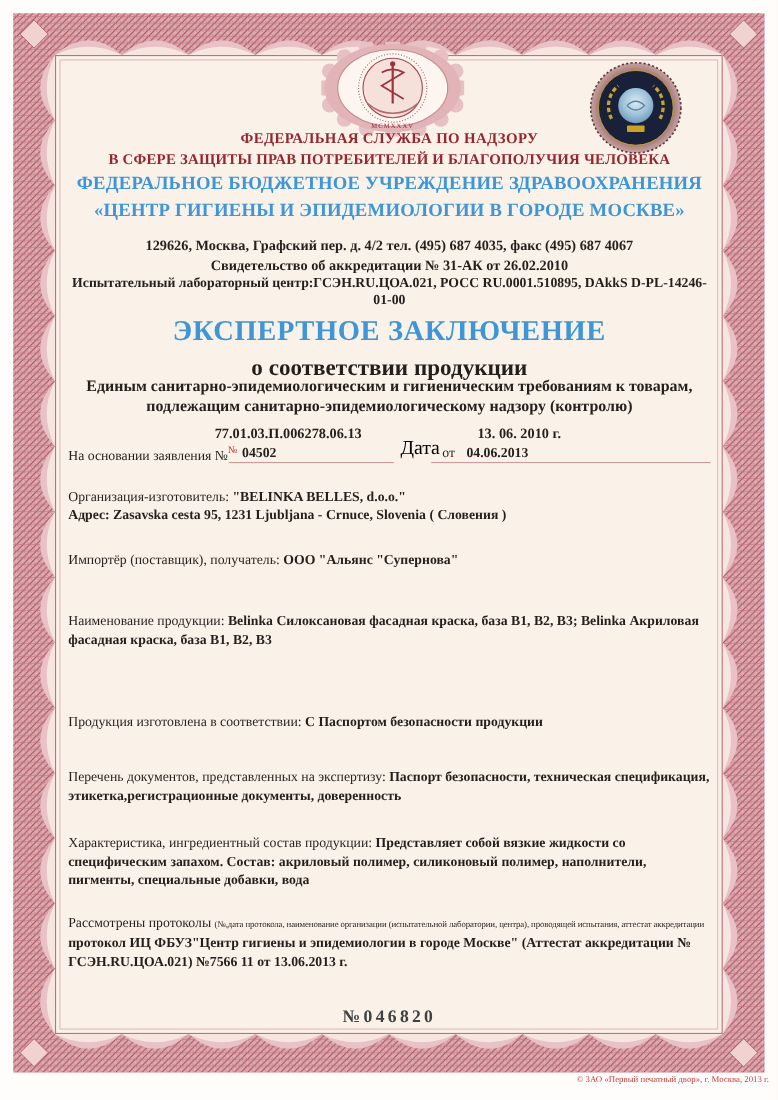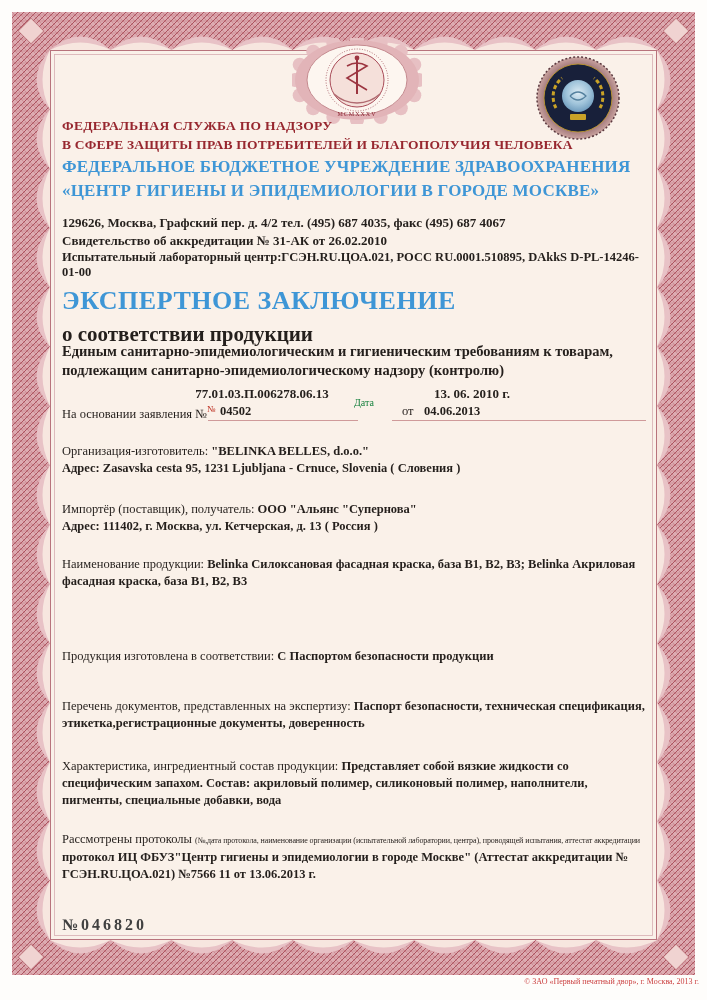--- a/index.html
+++ b/index.html
@@ -7,21 +7,21 @@
     width:707px;height:1000px;background:#fefdfb;position:relative;overflow:hidden;
     font-family:"Liberation Serif","DejaVu Serif",serif;color:#241f1c;
   }
   .page{position:absolute;inset:0;}
   .border-svg,.seal{position:absolute;}
   .border-svg{left:0;top:0;}
   .seal-left{left:292px;top:38px;}
   .seal-right{left:536px;top:56px;}
   .content{position:absolute;left:62px;top:0;width:584px;}
   .abs{position:absolute;left:0;width:584px;}
-  .ctr{}
+  .ctr{text-align:center;}
   .red{color:#97272f;}
   .blue{color:#3e96d6;}
   .b{font-weight:bold;}
   .hdr1{top:118px;font-size:13.5px;font-weight:bold;letter-spacing:.3px;}
   .hdr2{top:137px;font-size:13.5px;font-weight:bold;letter-spacing:.2px;}
   .inst1{top:157px;font-size:17px;font-weight:bold;letter-spacing:.2px;}
   .inst2{top:181px;font-size:17px;font-weight:bold;letter-spacing:.2px;}
   .addr1{top:215px;font-size:13px;font-weight:bold;}
   .addr2{top:233px;font-size:13px;font-weight:bold;}
   .addr3{top:250px;font-size:12.5px;font-weight:bold;}
@@ -31,21 +31,21 @@
   .sub3{top:362px;font-size:14.5px;font-weight:bold;}
   .regnum{top:386px;left:90px;width:220px;font-size:13px;font-weight:bold;text-align:center;}
   .regdate{top:386px;left:330px;width:160px;font-size:13px;font-weight:bold;text-align:center;}
   .approw{top:404px;font-size:12.5px;}
   .app-label{position:absolute;left:0;top:0;}
   .app-sup{color:#c0392b;font-size:9px;vertical-align:6px;}
   .app-value{position:absolute;left:158px;top:0;font-weight:bold;}
   .uline{position:absolute;height:1px;background:#cf9a9a;top:16px;}
   .ul1{left:146px;width:150px;}
   .ul2{left:330px;width:254px;}
-  .date-label{position:absolute;left:292px;top:-7px;color:#15803d;font-size:10px;}
+  .date-label{position:absolute;left:302px;top:-7px;color:#000000;font-size:18px;}
   .from-word{position:absolute;left:340px;top:0;}
   .app-date{position:absolute;left:362px;top:0;font-weight:bold;}
   .field{font-size:12.5px;line-height:17px;text-align:left;}
   .f-manufacturer{top:443px;}
   .f-importer{top:501px;}
   .f-product{top:556px;}
   .f-conformity{top:648px;}
   .f-documents{top:698px;}
   .f-characteristics{top:758px;}
   .f-protocols{top:831px;}
@@ -172,21 +172,20 @@
       <span class="uline ul2"></span>
     </div>
 
     <div class="abs field f-manufacturer">
       <span>Организация-изготовитель: </span><span class="b">"BELINKA BELLES, d.o.o."</span><br>
       <span class="b">Адрес: Zasavska cesta 95, 1231 Ljubljana - Crnuce, Slovenia ( Словения )</span>
     </div>
 
     <div class="abs field f-importer">
       <span>Импортёр (поставщик), получатель: </span><span class="b">ООО "Альянс "Супернова"</span><br>
-      <span class="b">Адрес: 111402, г. Москва, ул. Кетчерская, д. 13 ( Россия )</span>
     </div>
 
     <div class="abs field f-product">
       <span>Наименование продукции:  </span><span class="b">Belinka Силоксановая фасадная краска, база В1, В2, В3; Belinka Акриловая фасадная краска, база В1, В2, В3</span>
     </div>
 
     <div class="abs field f-conformity">
       <span>Продукция изготовлена в соответствии: </span><span class="b">С Паспортом безопасности продукции</span>
     </div>
 

